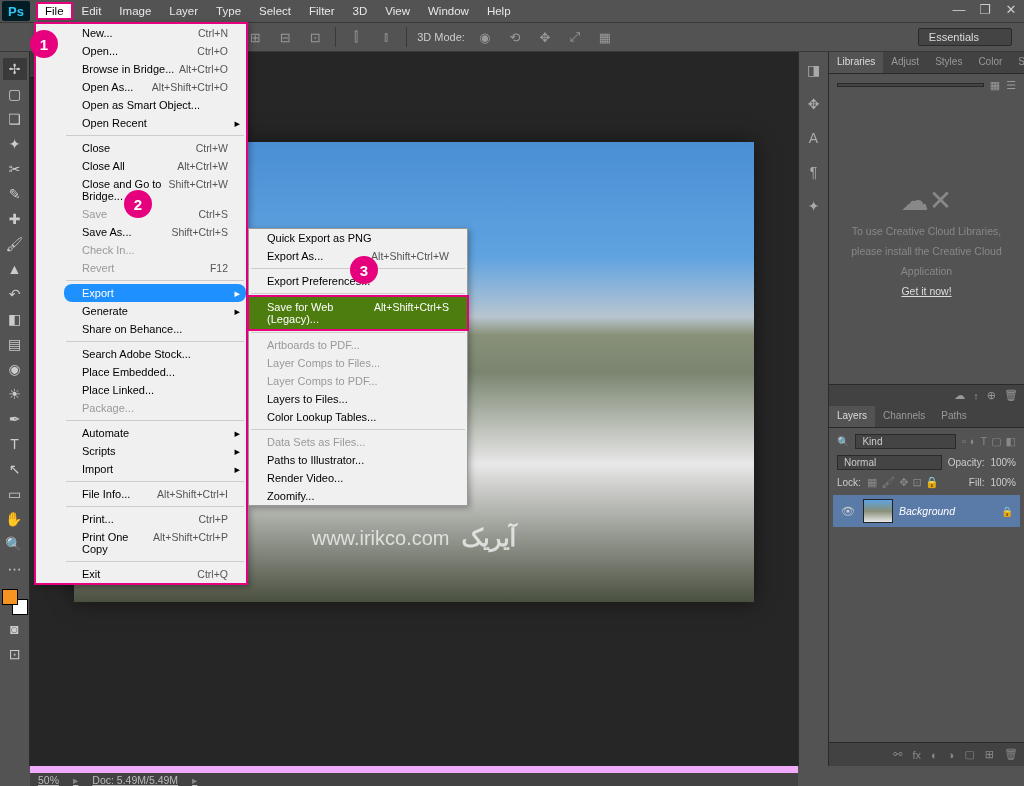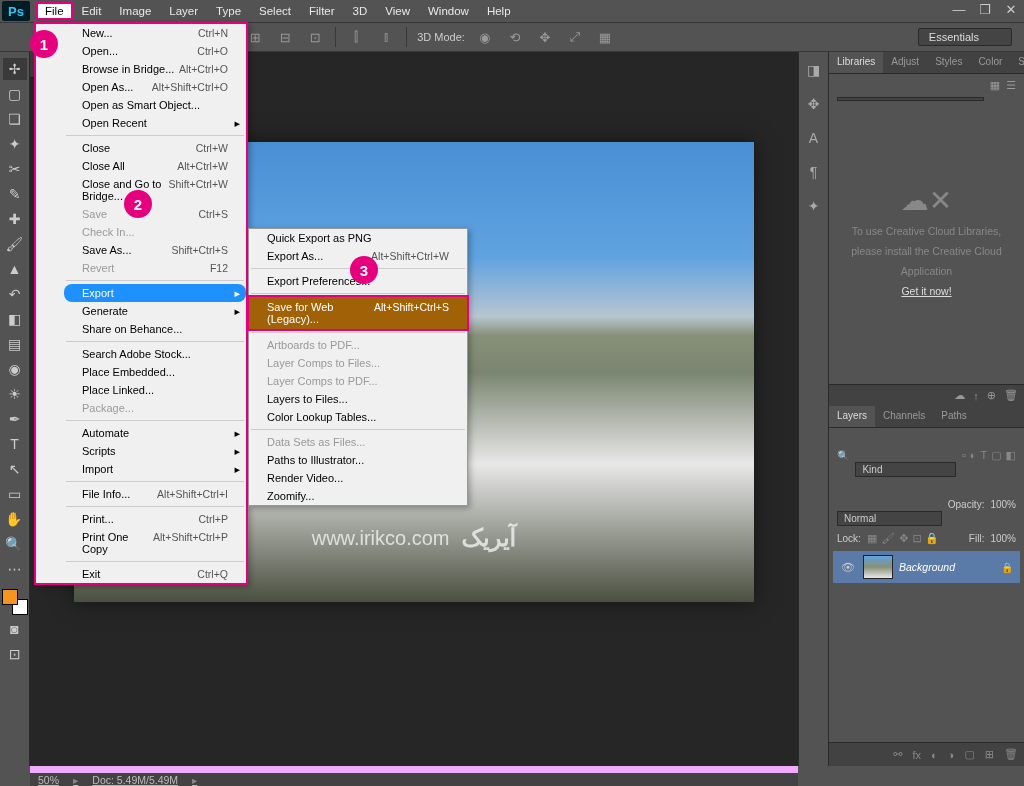--- a/index.html
+++ b/index.html
@@ -49,21 +49,21 @@
 .cc-libraries { flex: 1; text-align: center; display: flex; flex-direction: column; align-items: center; justify-content: center; color: #888; font-size: 10.5px; gap: 8px; padding: 20px 10px; }
 .cc-libraries .cloud-ic { font-size: 28px; color: #888; }
 .cc-libraries a { color: #ddd; text-decoration: underline; }
 
 .mini-toolbar { height: 22px; background: #424242; border-top: 1px solid #2a2a2a; display: flex; align-items: center; justify-content: flex-end; gap: 8px; padding: 0 6px; }
 .mini-toolbar .mic { color: #999; font-size: 11px; }
 
 .layers-panel { height: 360px; display: flex; flex-direction: column; }
 .layer-controls { padding: 6px 8px; display: flex; flex-direction: column; gap: 6px; }
 .layer-row { display: flex; align-items: center; gap: 6px; font-size: 10px; }
-.layer-select { background: #444; border: 1px solid #2a2a2a; color: #ccc; padding: 1px 6px; font-size: 10px; flex: 1; margin-top: 28px; }
+.layer-select { background: #444; border: 1px solid #2a2a2a; color: #ccc; padding: 1px 6px; font-size: 10px; flex: 1; }
 .layer-icons { display: flex; gap: 4px; }
 .layer-icons span { color: #888; font-size: 11px; }
 .bg-layer { display: flex; align-items: center; gap: 6px; padding: 4px 6px; background: #5a7ba8; margin: 0 4px; border-radius: 1px; }
 .eye { color: #ccc; width: 18px; text-align: center; }
 .layer-thumb { width: 30px; height: 24px; background: linear-gradient(180deg,#5fa3e0 0%,#889078 50%,#e8e8e8 100%); border: 1px solid #222; }
 .layer-name { flex: 1; color: #fff; font-style: italic; font-size: 10.5px; }
 .layer-lock { color: #ccc; font-size: 10px; }
 .layers-footer { margin-top: auto; height: 24px; background: #424242; border-top: 1px solid #2a2a2a; display: flex; align-items: center; justify-content: flex-end; gap: 10px; padding: 0 6px; }
 .layers-footer span { color: #888; font-size: 11px; }
 
@@ -71,21 +71,21 @@
 .menu { position: absolute; background: #f0f0f0; border: 1px solid #999; box-shadow: 2px 2px 6px rgba(0,0,0,0.3); color: #000; font-size: 11px; z-index: 1000; }
 .file-menu { top: 22px; left: 34px; width: 214px; border: 2px solid #e6007e; padding-left: 28px; }
 .menu-item { display: flex; justify-content: space-between; padding: 3px 18px 3px 18px; cursor: default; position: relative; }
 .menu-item.disabled { color: #999; }
 .menu-item.highlighted { background: #1e90ff; color: #fff; border-radius: 8px; }
 .menu-item .arrow { position: absolute; right: 6px; }
 .menu-sep { height: 1px; background: #ccc; margin: 3px 2px; }
 .shortcut { color: #555; font-size: 10.5px; }
 
 .sub-menu { top: 228px; left: 248px; width: 220px; }
-.sub-item-hl { background: #a16207; color: #fff; border: 2px solid #e6007e; margin: -2px; padding: 4px 18px; display: flex; }
+.sub-item-hl { background: #4d7c0f; color: #fff; border: 2px solid #e6007e; margin: -2px; padding: 4px 18px; display: flex; }
 
 
 .badge { position: absolute; width: 28px; height: 28px; border-radius: 50%; background: #e6007e; color: #fff; font-weight: bold; font-size: 15px; display: flex; align-items: center; justify-content: center; z-index: 2000; }
 .b1 { top: 30px; left: 30px; }
 .b2 { top: 190px; left: 124px; }
 .b3 { top: 256px; left: 350px; }
 
 
 .statusbar { position: absolute; bottom: 0; left: 30px; right: 226px; height: 20px; background: #424242; border-top: 7px solid #f0abfc; display: flex; align-items: flex-end; padding: 0 8px; gap: 14px; font-size: 10.5px; color: #bbb; text-decoration: underline; }
 </style>
@@ -316,26 +316,26 @@
       <span class="shortcut">Alt+Ctrl+W</span>
     </div>
     <div class="menu-item">
       <span>Close and Go to Bridge...</span>
       <span class="shortcut">Shift+Ctrl+W</span>
     </div>
     <div class="menu-item disabled">
       <span>Save</span>
       <span class="shortcut">Ctrl+S</span>
     </div>
-    <div class="menu-item disabled">
-      <span>Check In...</span>
-    </div>
     <div class="menu-item">
       <span>Save As...</span>
       <span class="shortcut">Shift+Ctrl+S</span>
+    </div>
+    <div class="menu-item disabled">
+      <span>Check In...</span>
     </div>
     <div class="menu-item disabled">
       <span>Revert</span>
       <span class="shortcut">F12</span>
     </div>
     <div class="menu-sep"></div>
     <div class="menu-item highlighted">
       <span>Export</span>
       <span class="arrow">▸</span>
     </div>

